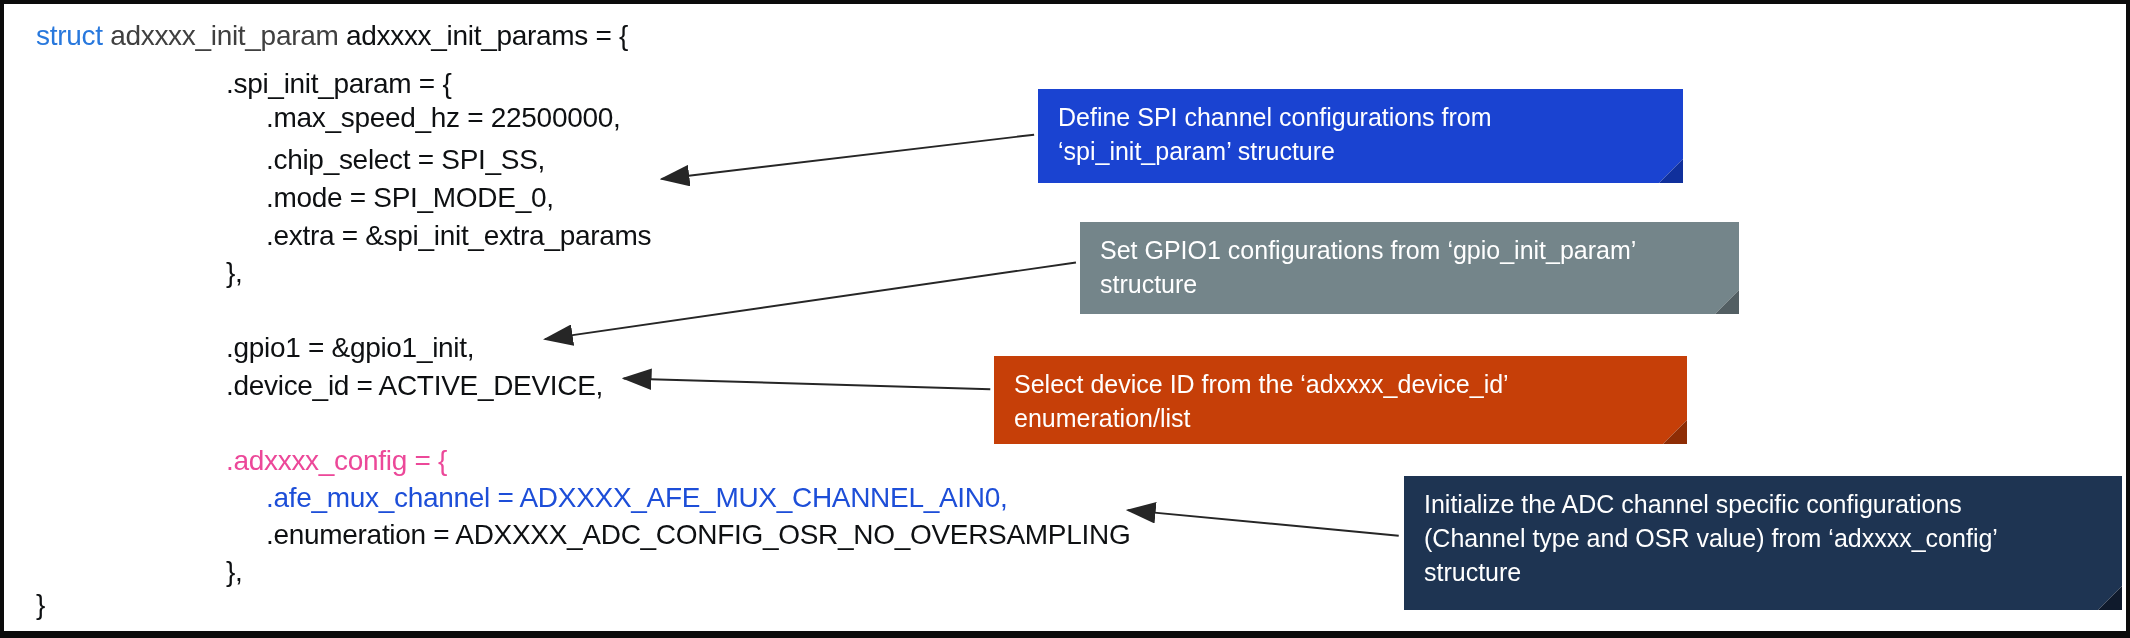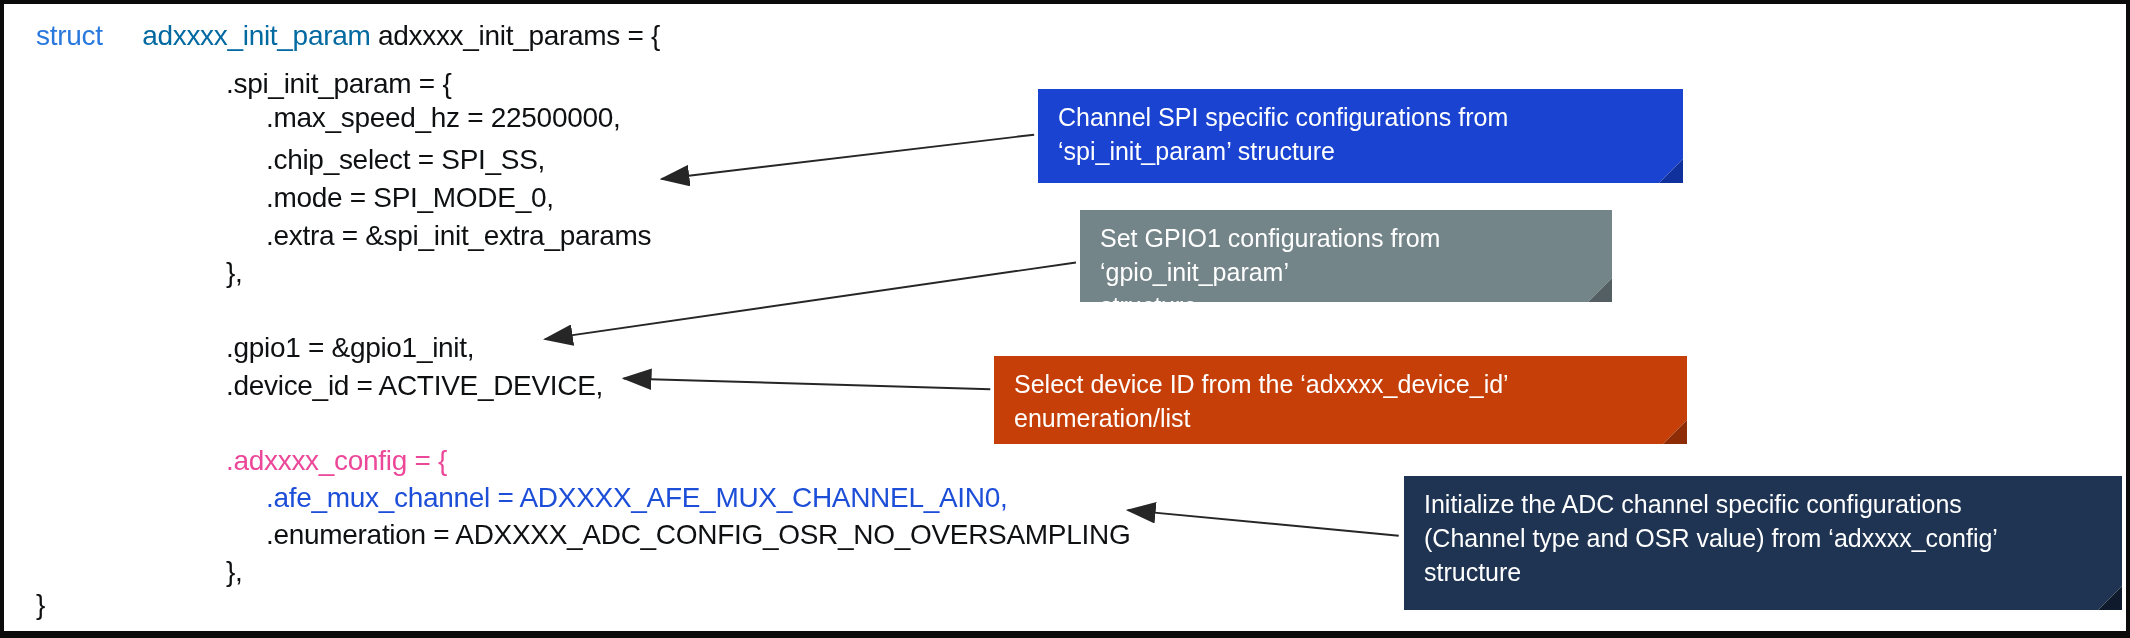--- a/index.html
+++ b/index.html
@@ -42,21 +42,21 @@
     font-size:25px;
     line-height:34px;
     white-space:pre-line;
   }
 </style>
 </head>
 <body>
 
 <div class="stage">
   <div class="code-layer" id="code-layer">
-      <div class="code-line" style="left: 32px; top: 14px;"><span style="color: rgb(40, 120, 221);">struct </span><span style="color: #0369a1; margin-left: 32px;">adxxxx_init_param </span><span style="color: rgb(14, 16, 18);">adxxxx_init_params = {</span></div>
+      <div class="code-line" style="left: 32px; top: 14px;"><span style="color: rgb(40, 120, 221);">struct </span><span style="color: #404040;">adxxxx_init_param </span><span style="color: rgb(14, 16, 18);">adxxxx_init_params = {</span></div>
       <div class="code-line" style="left: 222px; top: 62px;"><span style="color: rgb(14, 16, 18);">.spi_init_param = {</span></div>
       <div class="code-line" style="left: 262px; top: 96px;"><span style="color: rgb(14, 16, 18);">.max_speed_hz = 22500000,</span></div>
       <div class="code-line" style="left: 262px; top: 138px;"><span style="color: rgb(14, 16, 18);">.chip_select = SPI_SS,</span></div>
       <div class="code-line" style="left: 262px; top: 176px;"><span style="color: rgb(14, 16, 18);">.mode = SPI_MODE_0,</span></div>
       <div class="code-line" style="left: 262px; top: 214px;"><span style="color: rgb(14, 16, 18);">.extra = &amp;spi_init_extra_params</span></div>
       <div class="code-line" style="left: 222px; top: 251px;"><span style="color: rgb(14, 16, 18);">},</span></div>
       <div class="code-line" style="left: 222px; top: 326px;"><span style="color: rgb(14, 16, 18);">.gpio1 = &amp;gpio1_init,</span></div>
       <div class="code-line" style="left: 222px; top: 364px;"><span style="color: rgb(14, 16, 18);">.device_id = ACTIVE_DEVICE,</span></div>
       <div class="code-line" style="left: 222px; top: 439px;"><span style="color: #ec4899;">.adxxxx_config = {</span></div>
       <div class="code-line" style="left: 262px; top: 476px;"><span style="color: #1d4ed8;">.afe_mux_channel = ADXXXX_AFE_MUX_CHANNEL_AIN0,</span></div>
@@ -72,24 +72,24 @@
     </defs>
   <line x1="1034" y1="133" x2="660" y2="178" stroke="#262626" stroke-width="2" marker-end="url(#ah)"></line>
       <line x1="1076" y1="263" x2="543" y2="341" stroke="#262626" stroke-width="2" marker-end="url(#ah)"></line>
       <line x1="990" y1="392" x2="622" y2="381" stroke="#262626" stroke-width="2" marker-end="url(#ah)"></line>
       <line x1="1400" y1="541" x2="1128" y2="515" stroke="#262626" stroke-width="2" marker-end="url(#ah)"></line>
     </svg>
   <div class="callout-layer" id="callout-layer">
       <div class="callout" style="left: 1034px; top: 85px; width: 645px; height: 94px;">
         <div class="bg" style="background: rgb(26, 67, 209);"></div>
         <div class="fold" style="background: rgb(16, 48, 156);"></div>
-        <div class="txt">Channel SPI specific configurations from
+        <div class="txt">Define SPI channel configurations from
 ‘spi_init_param’ structure</div>
       </div>
-      <div class="callout" style="left: 1076px; top: 206px; width: 532px; height: 92px;">
+      <div class="callout" style="left: 1076px; top: 218px; width: 659px; height: 92px;">
         <div class="bg" style="background: rgb(116, 133, 138);"></div>
         <div class="fold" style="background: rgb(83, 95, 99);"></div>
         <div class="txt">Set GPIO1 configurations from ‘gpio_init_param’
 structure</div>
       </div>
       <div class="callout" style="left: 990px; top: 352px; width: 693px; height: 88px;">
         <div class="bg" style="background: rgb(198, 63, 8);"></div>
         <div class="fold" style="background: rgb(142, 45, 5);"></div>
         <div class="txt">Select device ID from the ‘adxxxx_device_id’
 enumeration/list</div>

